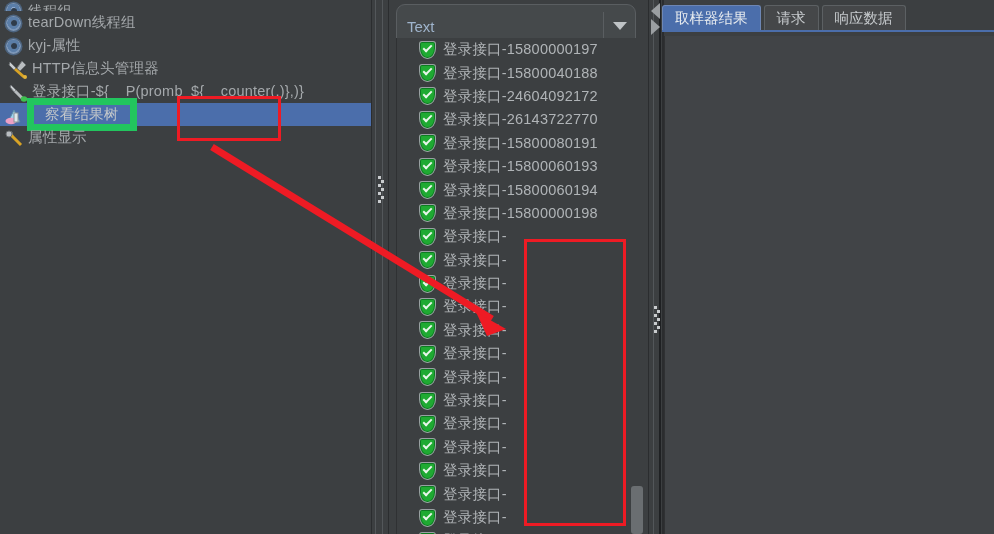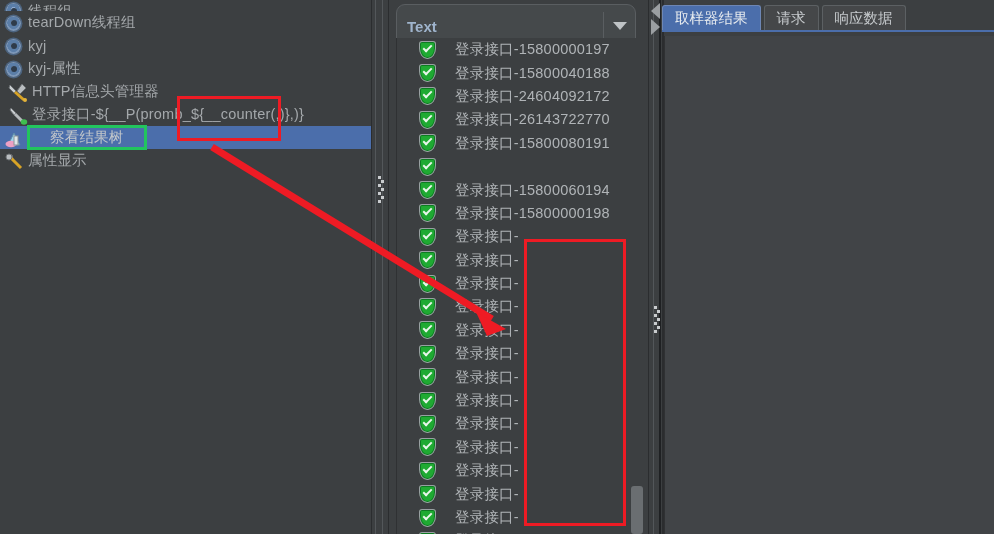--- a/index.html
+++ b/index.html
@@ -39,22 +39,22 @@
     position: relative;
     margin-right: 4px;
   }
   .tree-label {
     font-size: 14.5px;
     color: #a4a8ab;
     letter-spacing: .2px;
   }
   .tree-row.selected .tree-label {
     color: #c3c7ca;
-    border: 3px solid #22c55e;
-    padding: 0 20px;
+    border: 7px solid #22c55e;
+    padding: 0 11px;
     margin-left: -1px;
   }
   .tree-row.indent .tree-ico { margin-left: 4px; }
   .tree-row.clipped { height: 11px; align-items: flex-end; overflow: hidden; }
   .tree-row.clipped .tree-ico { margin-bottom: -9px; }
   .tree-row.clipped .tree-label { margin-bottom: -10px; }
 
   
   .ico-gear {
     position: absolute; left: 2px; top: 3px;
@@ -135,21 +135,20 @@
   }
   #combo {
     position: absolute;
     left: 6px; top: 4px;
     width: 240px; height: 44px;
     background: #45494b;
     border: 1px solid #5a5e61;
     border-radius: 9px;
     display: flex;
     align-items: center;
-    font-weight: bold;
   }
   #combo-value {
     flex: 1;
     padding-left: 10px;
     font-size: 15px;
     color: #9fb4cc;
   }
   #combo-arrow {
     width: 32px; height: 28px;
     border-left: 1px solid #5a5e61;
@@ -169,21 +168,20 @@
     background: #3c3f41;
     border-left: 1px solid #2f3133;
     overflow: hidden;
   }
   .list-row {
     height: 23.4px;
     display: flex;
     align-items: center;
     padding-left: 22px;
     white-space: nowrap;
-    gap: 12px;
   }
   .shield {
     position: relative;
     flex: 0 0 17px;
     width: 17px; height: 18px;
     margin-right: 7px;
   }
   .shield u {
     position: absolute; left: 0; top: 0;
     width: 17px; height: 18px;
@@ -323,26 +321,20 @@
         <div class="tree-row">
           <span class="tree-ico">
             <span class="ico-gear"></span>
           </span>
           <span class="tree-label">tearDown线程组</span>
         </div>
         <div class="tree-row">
           <span class="tree-ico">
             <span class="ico-gear"></span>
           </span>
-          <span class="tree-label">kyj</span>
-        </div>
-        <div class="tree-row">
-          <span class="tree-ico">
-            <span class="ico-gear"></span>
-          </span>
           <span class="tree-label">kyj-属性</span>
         </div>
         <div class="tree-row indent">
           <span class="tree-ico">
             <svg class="ico-wrench" viewBox="0 0 20 19">
               <path d="M2 2 L8 8 L6 10 L1 5 Z" fill="#c9cdd0" stroke="#6c7073"></path>
               <path d="M7 9 L16 17" stroke="#d8a326" stroke-width="3"></path>
               <circle cx="17" cy="17" r="2" fill="#e4b43a"></circle>
               <path d="M14 1 L18 5 L12 11 L9 8 Z" fill="#b9bdc0" stroke="#6c7073"></path>
             </svg>
@@ -441,20 +433,21 @@
               <u></u>
               <b></b>
             </span>
             <span class="list-label">登录接口-15800080191</span>
           </div>
           <div class="list-row">
             <span class="shield">
               <u></u>
               <b></b>
             </span>
+            <span class="list-label">登录接口-15800060193</span>
           </div>
           <div class="list-row">
             <span class="shield">
               <u></u>
               <b></b>
             </span>
             <span class="list-label">登录接口-15800060194</span>
           </div>
           <div class="list-row">
             <span class="shield">

